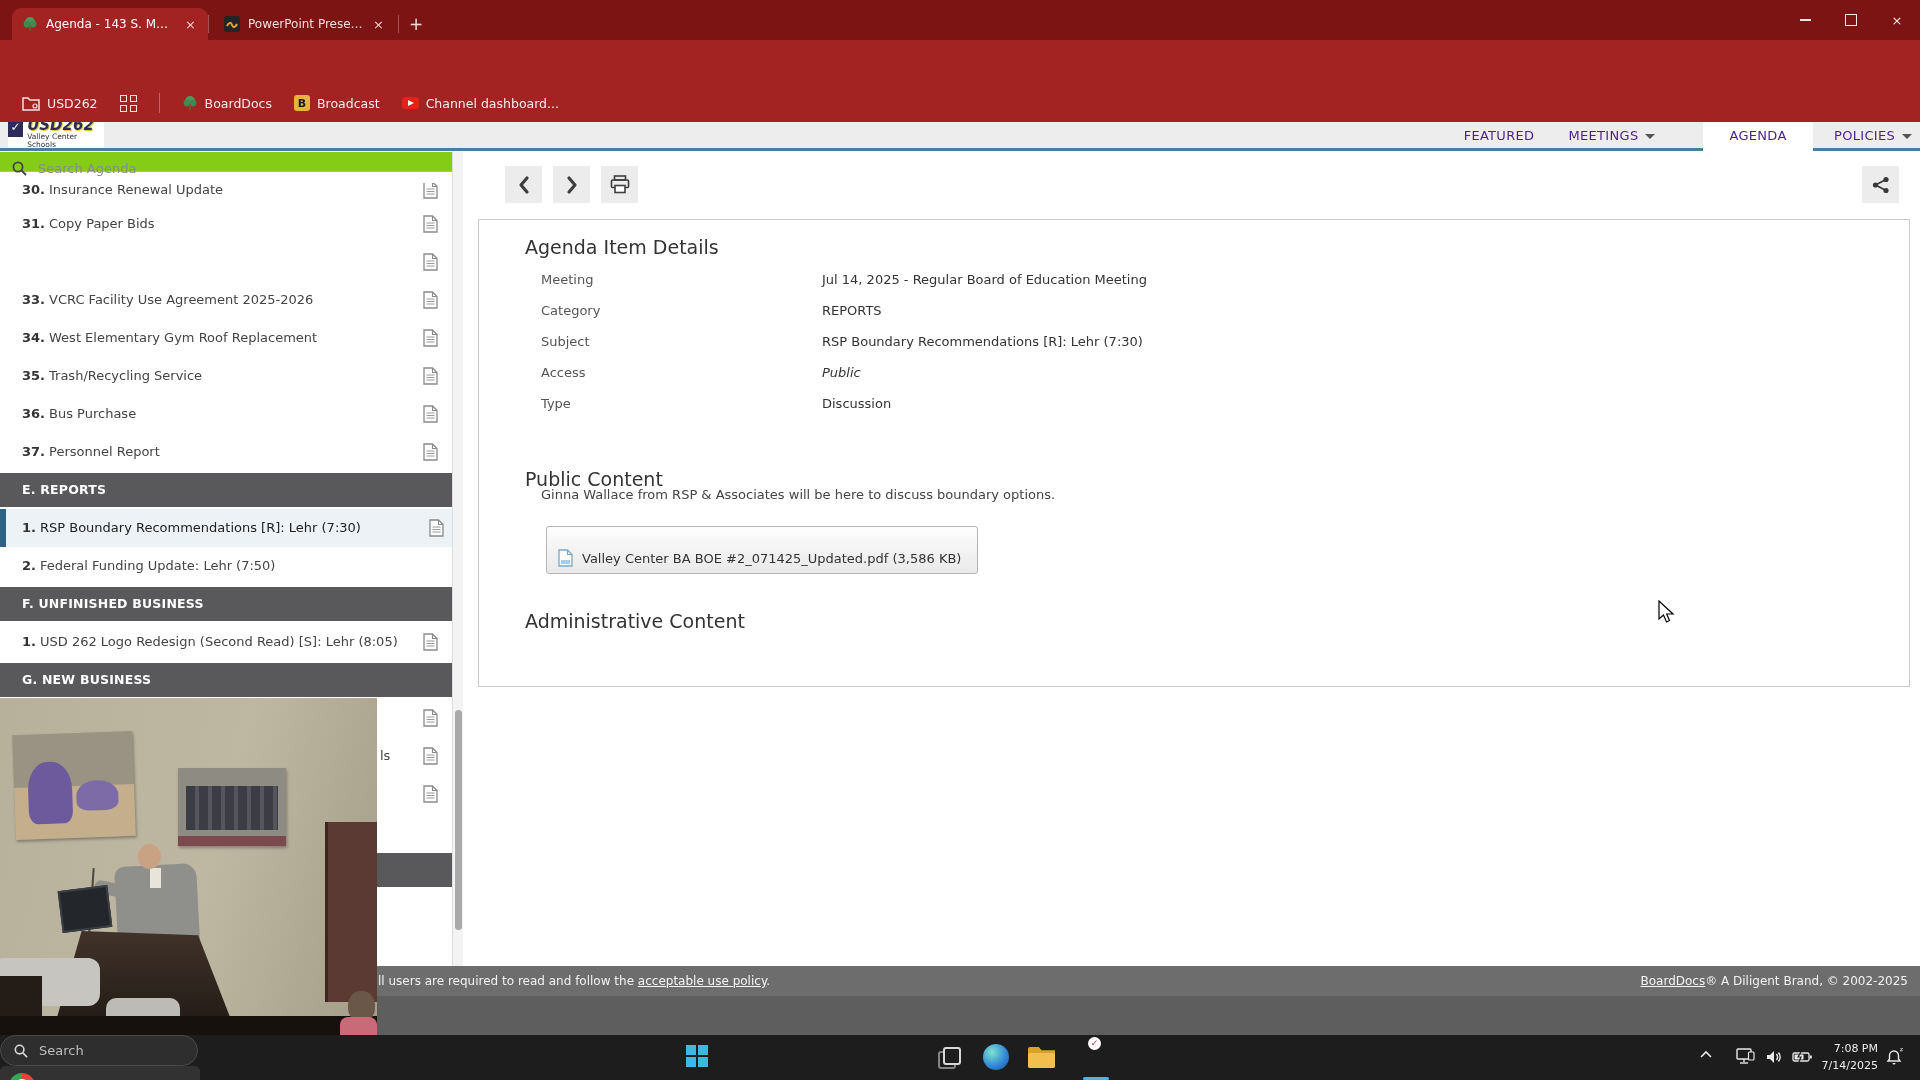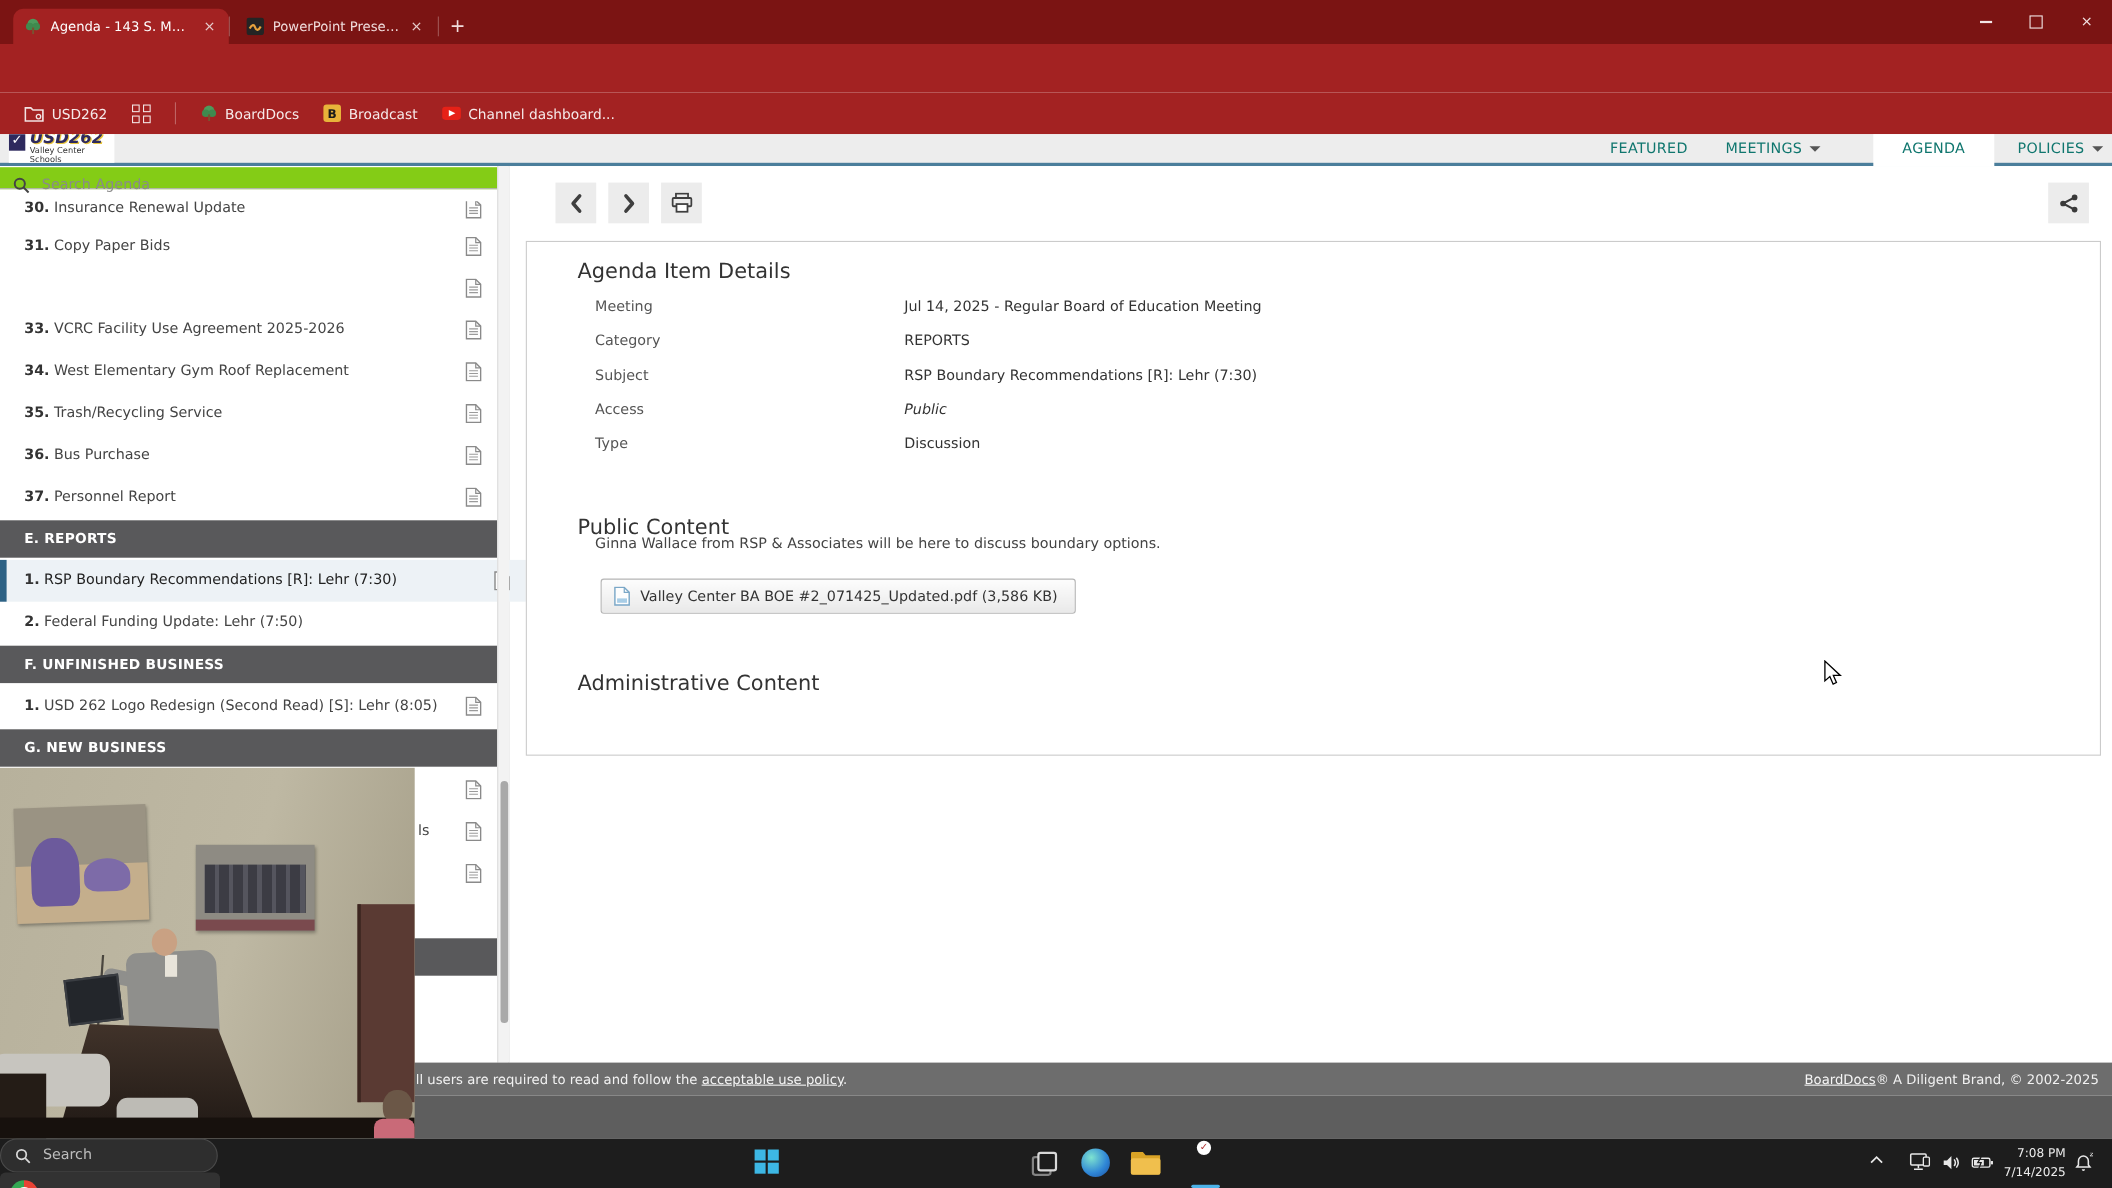--- a/index.html
+++ b/index.html
@@ -47,21 +47,21 @@
   
   .siteheader{position:absolute;left:0;top:122px;width:1920px;height:29px;background:#ededed;}
   .blueline{position:absolute;left:0;top:26px;width:1920px;height:3px;background:#4b7e9b;}
   .logo{position:absolute;left:8px;top:0;width:96px;height:26px;background:#fff;overflow:hidden;}
   .logo-inner{display:flex;gap:4px;transform:translateY(-5px);}
   .logo-mark{width:16px;height:20px;background:#2e2a5e;color:#fff;font-size:12px;text-align:center;line-height:20px;}
   .logo-title{font-size:15px;font-weight:bold;font-style:italic;color:#2e2a5e;line-height:16px;
               text-shadow:1px 1px 0 #e8c53a;}
   .logo-sub{font-size:7.5px;color:#333;line-height:8px;}
   .nav-item{position:absolute;top:0;height:29px;line-height:28px;text-align:center;font-size:13px;
-            color:#0f766e;letter-spacing:.3px;white-space:nowrap;}
+            color:#4c1d95;letter-spacing:.3px;white-space:nowrap;}
   .nav-item.active{background:#fff;height:29px;z-index:2;}
   .caret{display:inline-block;width:0;height:0;border-left:5px solid transparent;border-right:5px solid transparent;
          border-top:5px solid #555;margin-left:7px;vertical-align:middle;}
   
   .content{position:absolute;left:0;top:151px;width:1920px;height:815px;background:#fff;}
   .sidebar{position:absolute;left:0;top:0;width:463px;height:815px;background:#fff;
            border-right:1px solid #c2c2c2;box-sizing:border-box;}
   .sb-search{position:absolute;left:0;top:1px;width:452px;height:20px;background:#84cc16;
              border-bottom:1px solid #b5b5b5;box-sizing:border-box;}
   .sb-search svg{position:absolute;left:12px;top:9px;}
@@ -85,21 +85,21 @@
   .sb-thumb{position:absolute;left:2px;top:559px;width:7px;height:220px;background:#a9a9a9;border-radius:4px;}
   .main{position:absolute;left:463px;top:0;width:1457px;height:815px;}
   .toolbtn{position:absolute;top:15px;width:37px;height:37px;background:#ececec;display:flex;
            align-items:center;justify-content:center;}
   .card{position:absolute;left:15px;top:68px;width:1432px;height:468px;border:1px solid #cbcbcb;box-sizing:border-box;}
   .h-section{position:absolute;font-size:19px;color:#333;}
   .fld-label{position:absolute;left:62px;font-size:13px;color:#555;}
   .fld-value{position:absolute;left:343px;font-size:13px;color:#333;white-space:nowrap;}
   .body-text{position:absolute;left:62px;font-size:13px;color:#444;}
   .attach{position:absolute;left:67px;top:306px;height:30px;display:flex;align-items:center;gap:9px;
-          padding:0 16px 0 11px;background:linear-gradient(#fdfdfd,#e9e9e9);border:1px solid #b5b5b5;
+          padding:16px 16px 0 11px;background:linear-gradient(#fdfdfd,#e9e9e9);border:1px solid #b5b5b5;
           border-radius:3px;font-size:13px;color:#333;white-space:nowrap;}
   
   .footer1{position:absolute;left:0;top:966px;width:1920px;height:30px;background:#6d6d6d;
            font-size:12px;color:#f2f2f2;line-height:30px;}
   .footer2{position:absolute;left:0;top:996px;width:1920px;height:39px;background:#5e5e5e;}
   .f-left{position:absolute;left:378px;white-space:nowrap;}
   .f-right{position:absolute;right:12px;white-space:nowrap;}
   .f-link{text-decoration:underline;color:#f6f6f6;}
   
   .video{position:absolute;left:0;top:698px;width:377px;height:337px;overflow:hidden;
@@ -399,21 +399,21 @@
               <path d="M1 1h8.5L14 5.5V17H1z" fill="#fdfdfd" stroke="#8a8a8a" stroke-width="1.3"></path>
               <path d="M9.5 1v4.5H14" fill="none" stroke="#8a8a8a" stroke-width="1.1"></path>
               <g stroke="#9a9a9a" stroke-width="1">
                 <line x1="3.5" y1="8" x2="11.5" y2="8"></line>
                 <line x1="3.5" y1="10.5" x2="11.5" y2="10.5"></line>
                 <line x1="3.5" y1="13" x2="11.5" y2="13"></line>
               </g>
             </svg>
           </div>
           <div class="sb-header" style="top: 322px;">E. REPORTS</div>
-          <div class="sb-item selected" style="top: 358px; padding-left: 20px;">
+          <div class="sb-item selected" style="top: 358px;">
             <span class="lbl"><span class="num">1.</span>RSP Boundary Recommendations [R]: Lehr (7:30)</span>
             <svg class="doc" width="15" height="18" viewBox="0 0 15 18">
               <path d="M1 1h8.5L14 5.5V17H1z" fill="#fdfdfd" stroke="#8a8a8a" stroke-width="1.3"></path>
               <path d="M9.5 1v4.5H14" fill="none" stroke="#8a8a8a" stroke-width="1.1"></path>
               <g stroke="#9a9a9a" stroke-width="1">
                 <line x1="3.5" y1="8" x2="11.5" y2="8"></line>
                 <line x1="3.5" y1="10.5" x2="11.5" y2="10.5"></line>
                 <line x1="3.5" y1="13" x2="11.5" y2="13"></line>
               </g>
             </svg>

